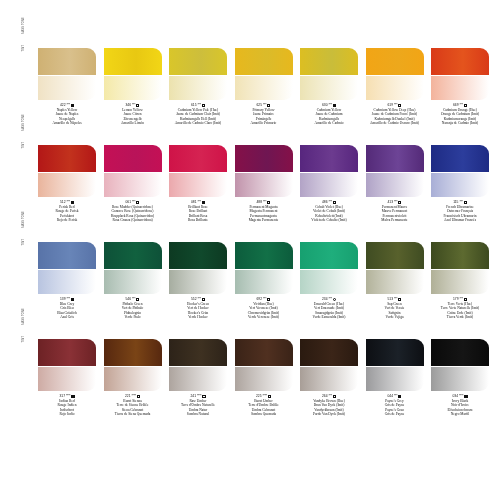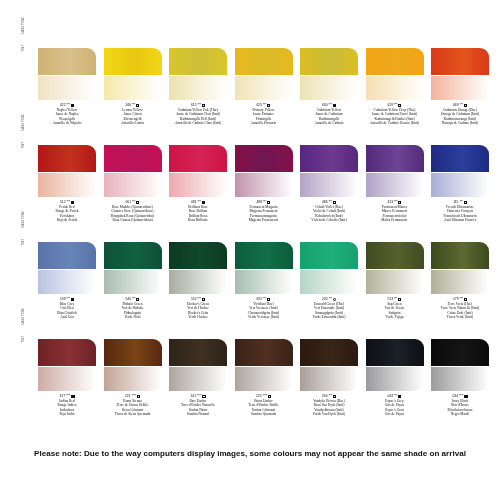--- a/index.html
+++ b/index.html
@@ -674,14 +674,13 @@
               <div class="name-line">Ivory Black</div>
               <div class="name-line">Noir d'Ivoire</div>
               <div class="name-line">Elfenbeinschwarz</div>
               <div class="name-line">Negro Marfil</div>
             </div>
           </div>
         </div>
       </div>
     </div>
 
-  <div class="footnote">Please note: Due to the way computers display images, some colours may not appear the same shade on arrival</div>
 </div>
 
 </body></html>

